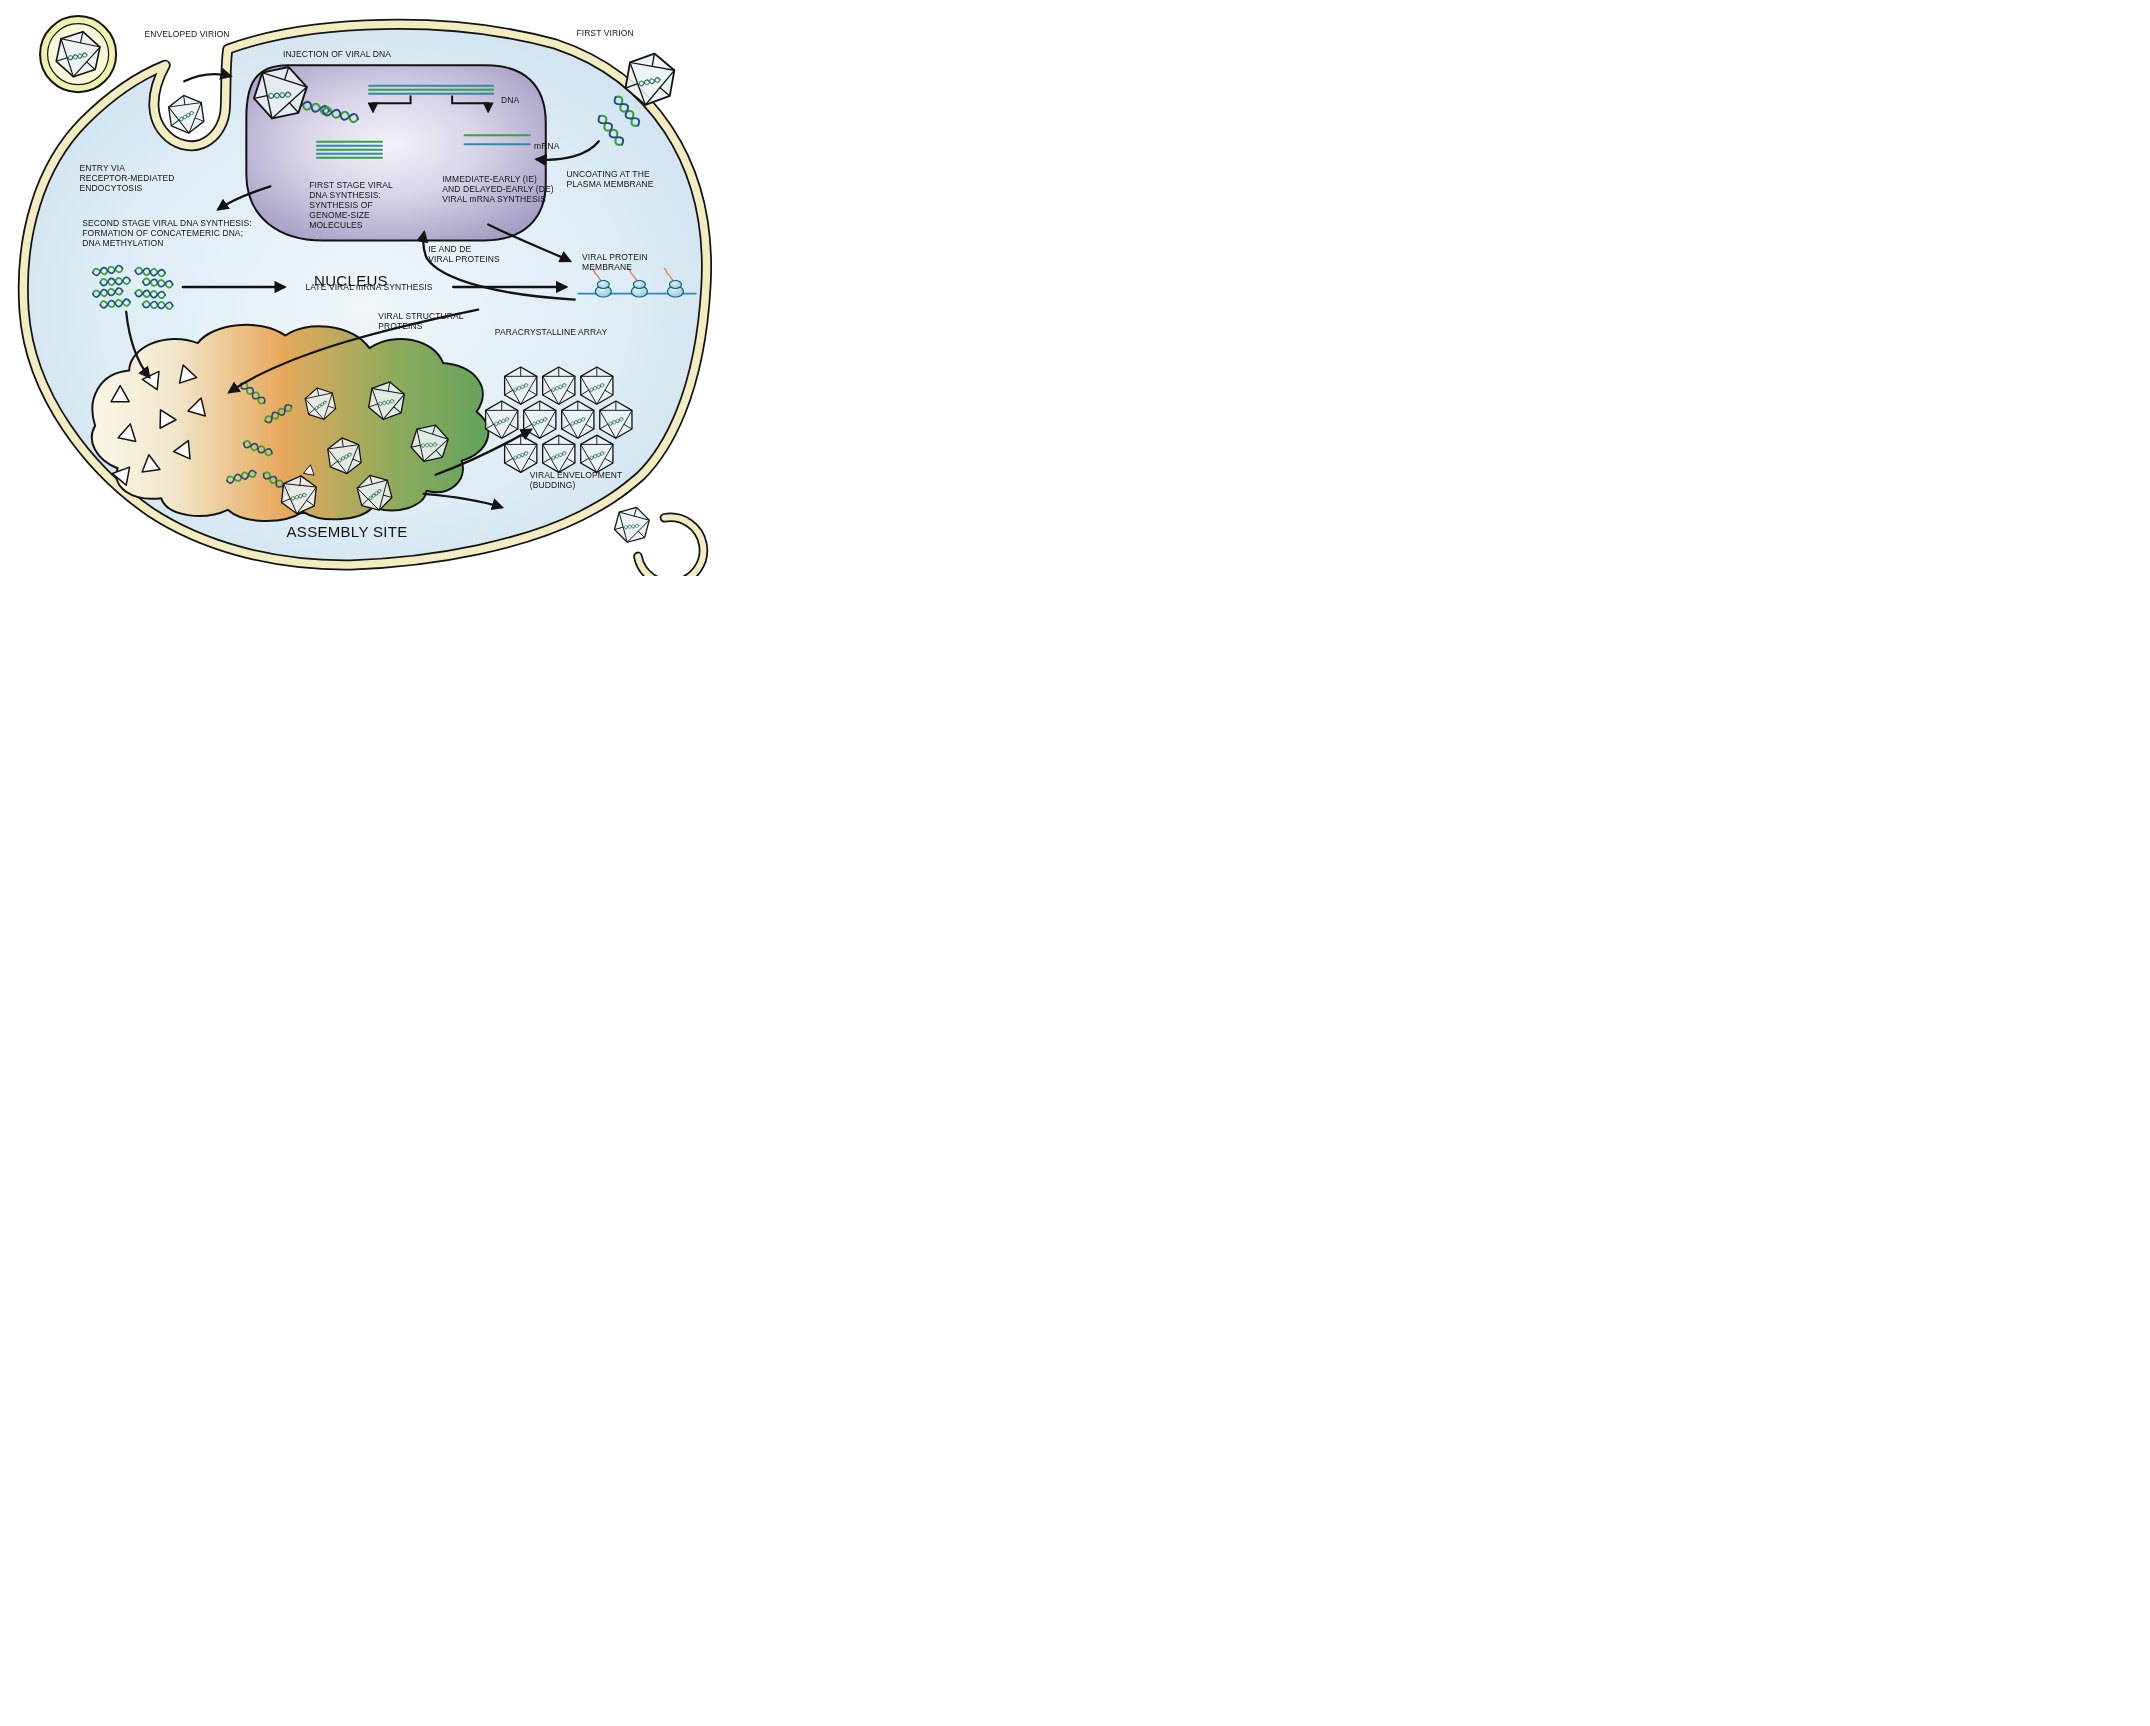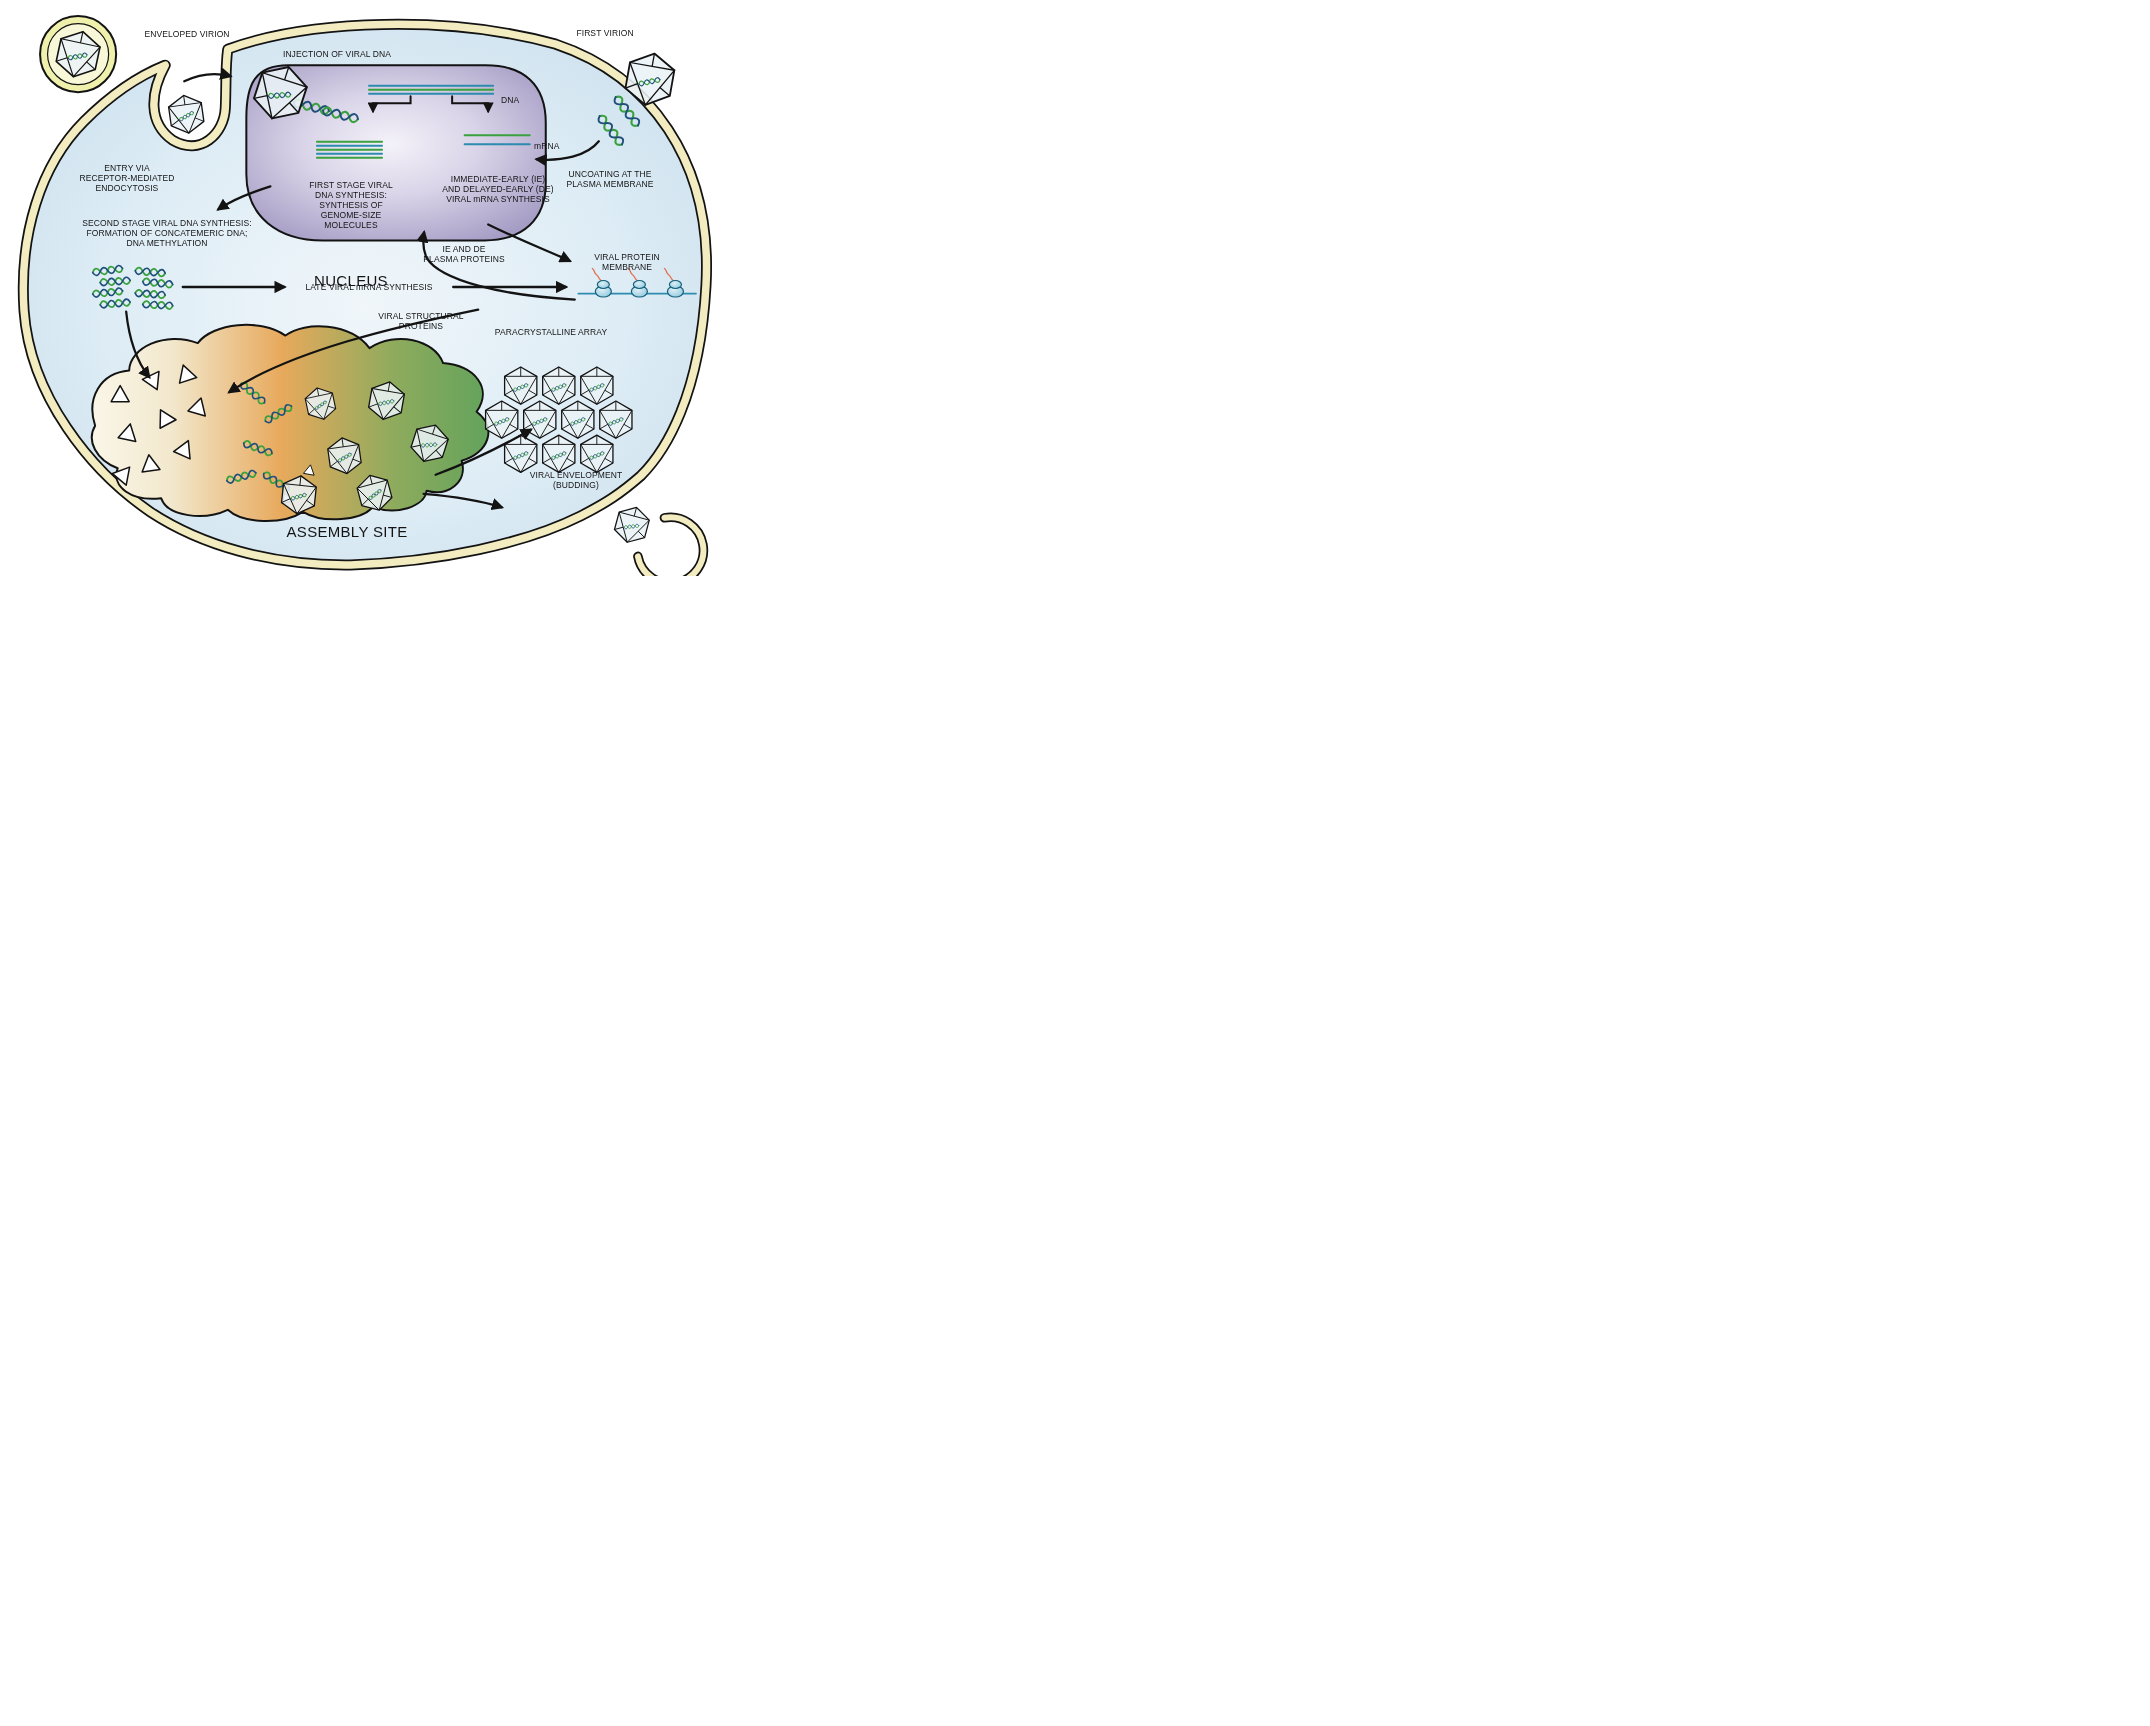--- a/index.html
+++ b/index.html
@@ -8,21 +8,21 @@
     --nascent:#e0714f; --ribo_edge:#15607a;
   }
   html,body{margin:0;padding:0;background:#fff;}
   .stage{
     position:relative;width:717px;height:576px;overflow:hidden;background:#fff;
     font-family:"Liberation Sans",sans-serif;
   }
   .stage > svg{position:absolute;left:0;top:0;}
   .lbl{
     position:absolute;transform:translate(-50%,-50%);
-    text-align:center;white-space:pre-line;
+    text-align:left;white-space:pre-line;
     font-size:8.5px;line-height:10px;letter-spacing:0.1px;color:#141414;
   }
   .lbl-left{transform:translate(0,-50%);text-align:left;margin-top:10px;}
   .lbl-big{font-size:15px;line-height:16px;font-weight:normal;letter-spacing:0.3px;}
   
   .cell-body{fill:url(#cellGrad);stroke:var(--outline);stroke-width:22;stroke-linejoin:round;}
   .cell-band{fill:none;stroke:var(--membrane);stroke-width:15;stroke-linejoin:round;stroke-linecap:round;}
   .pocket-black{fill:none;stroke:var(--outline);stroke-width:19;stroke-linecap:round;}
   .pocket-cream{fill:none;stroke:var(--membrane);stroke-width:12;stroke-linecap:round;}
   .nucleus{fill:url(#nucGrad);stroke:var(--outline);stroke-width:4;}
@@ -287,21 +287,21 @@
 <div class="lbl" style="left:610px;top:179px">UNCOATING AT THE
 PLASMA MEMBRANE</div>
 <div class="lbl" style="left:127px;top:178px">ENTRY VIA
 RECEPTOR-MEDIATED
 ENDOCYTOSIS</div>
 <div class="lbl" style="left:167px;top:233px">SECOND STAGE VIRAL DNA SYNTHESIS:
 FORMATION OF CONCATEMERIC DNA;
 DNA METHYLATION</div>
 <div class="lbl lbl-big" style="left:351px;top:281px">NUCLEUS</div>
 <div class="lbl" style="left:464px;top:254px">IE AND DE
-PLASMA PROTEINS</div>
+VIRAL PROTEINS</div>
 <div class="lbl" style="left:627px;top:262px">VIRAL PROTEIN MEMBRANE</div>
 <div class="lbl" style="left:369px;top:287px">LATE VIRAL mRNA SYNTHESIS</div>
 <div class="lbl" style="left:421px;top:321px">VIRAL STRUCTURAL
 PROTEINS</div>
 <div class="lbl" style="left:551px;top:332px">PARACRYSTALLINE ARRAY</div>
 <div class="lbl" style="left:576px;top:480px">VIRAL ENVELOPMENT
 (BUDDING)</div>
 <div class="lbl lbl-big" style="left:347px;top:532px">ASSEMBLY SITE</div>
 
 </div>

